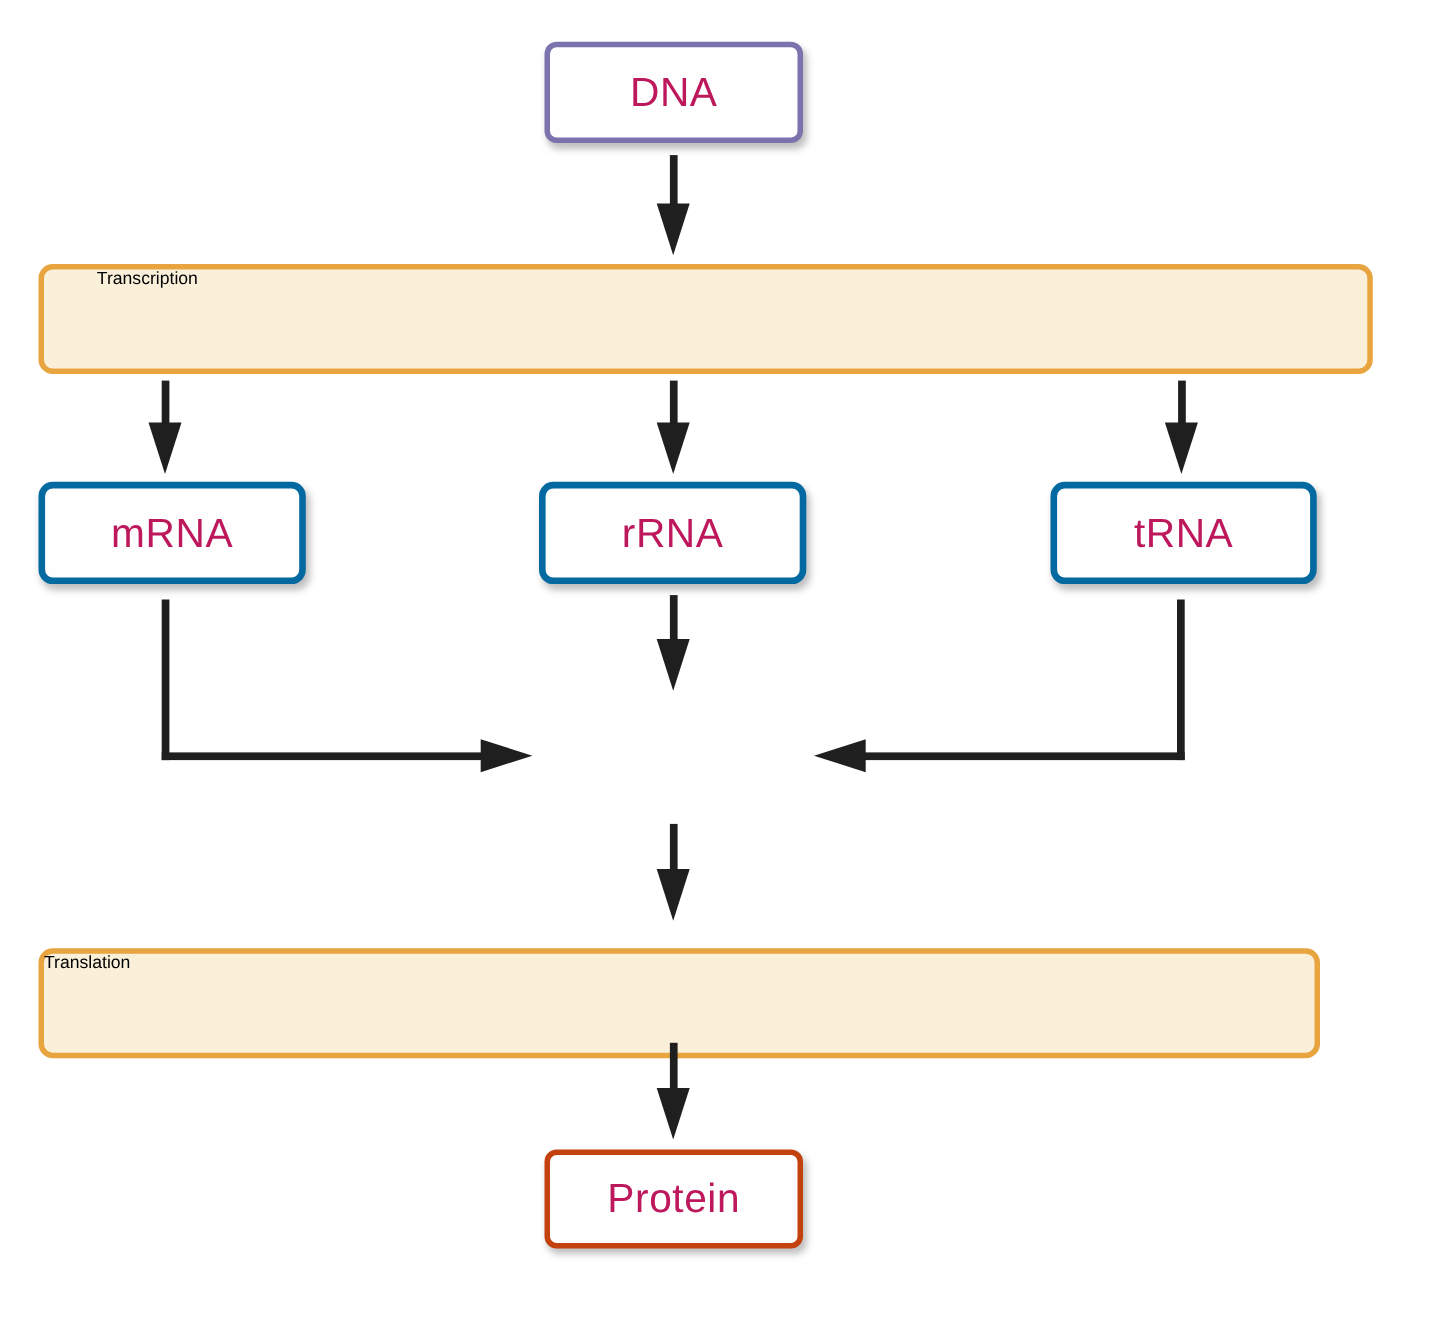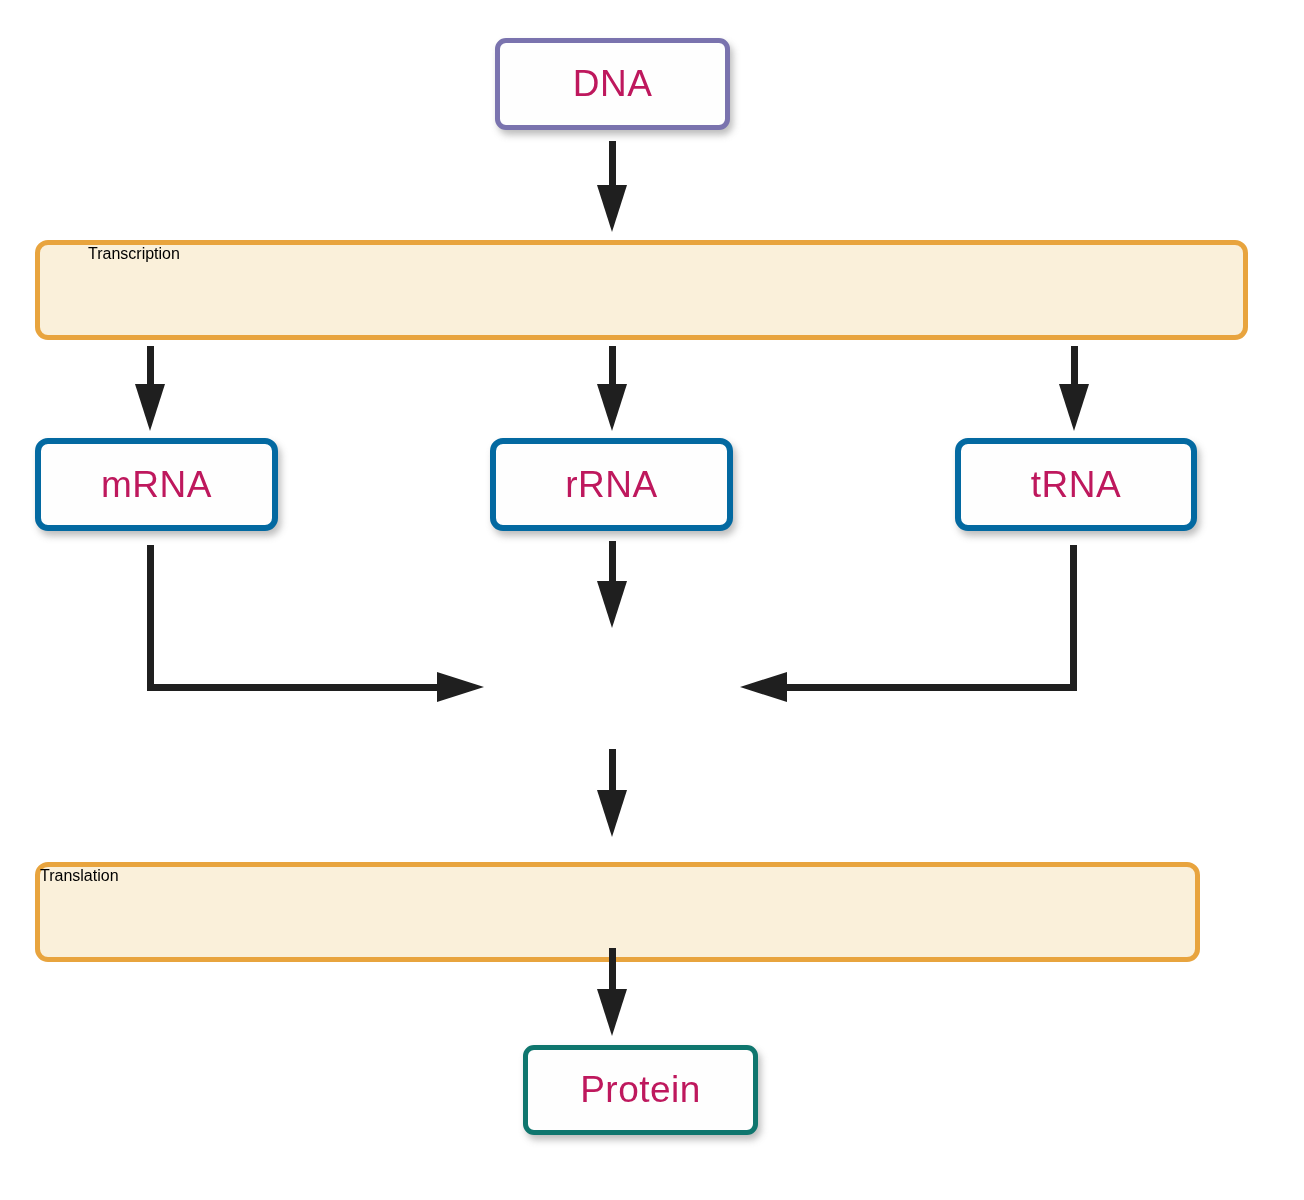--- a/index.html
+++ b/index.html
@@ -45,21 +45,21 @@
   }
   .node-mrna { left: 35px;  }
   .node-rrna { left: 490px; }
   .node-trna { left: 955px; width: 242px; }
   .node-ribosome {
     left: 490px; top: 638px; width: 245px; height: 97px;
     border: 5px solid #4f93b5; border-radius: 13px;
   }
   .node-protein {
     left: 495px; top: 1045px; width: 235px; height: 90px;
-    border: 5px solid #0f766e; border-radius: 11px; margin-left: 28px;
+    border: 5px solid #c2410c; border-radius: 11px;
   }
   
   .shaft-v {
     position: absolute;
     width: 7px;
     background: #1f1f1f;
   }
   .shaft-h {
     position: absolute;
     height: 7px;

